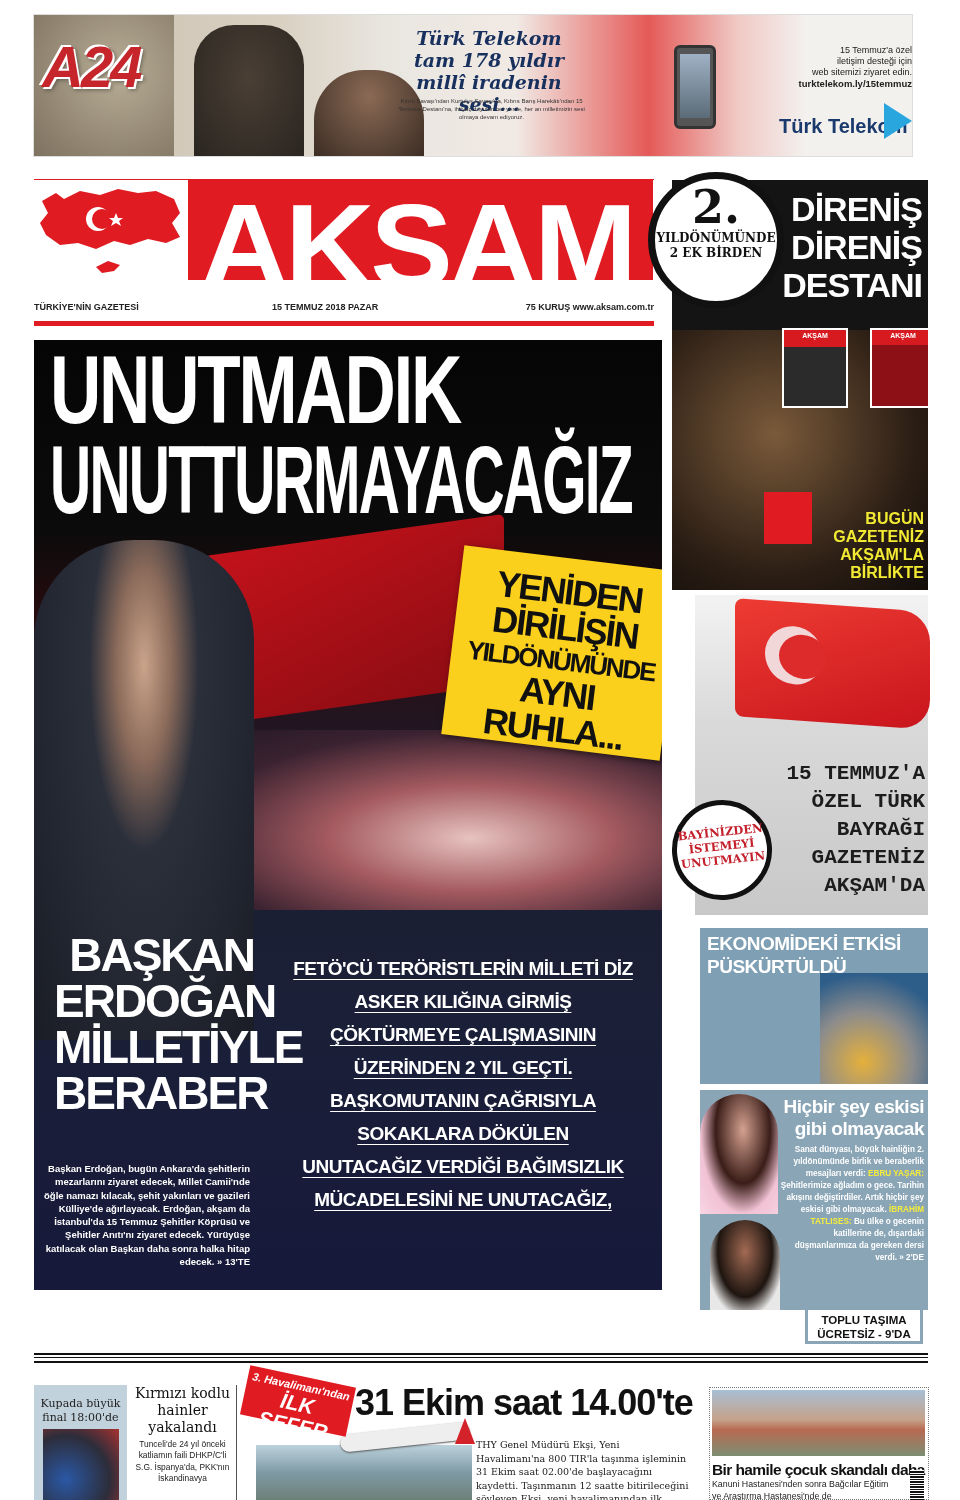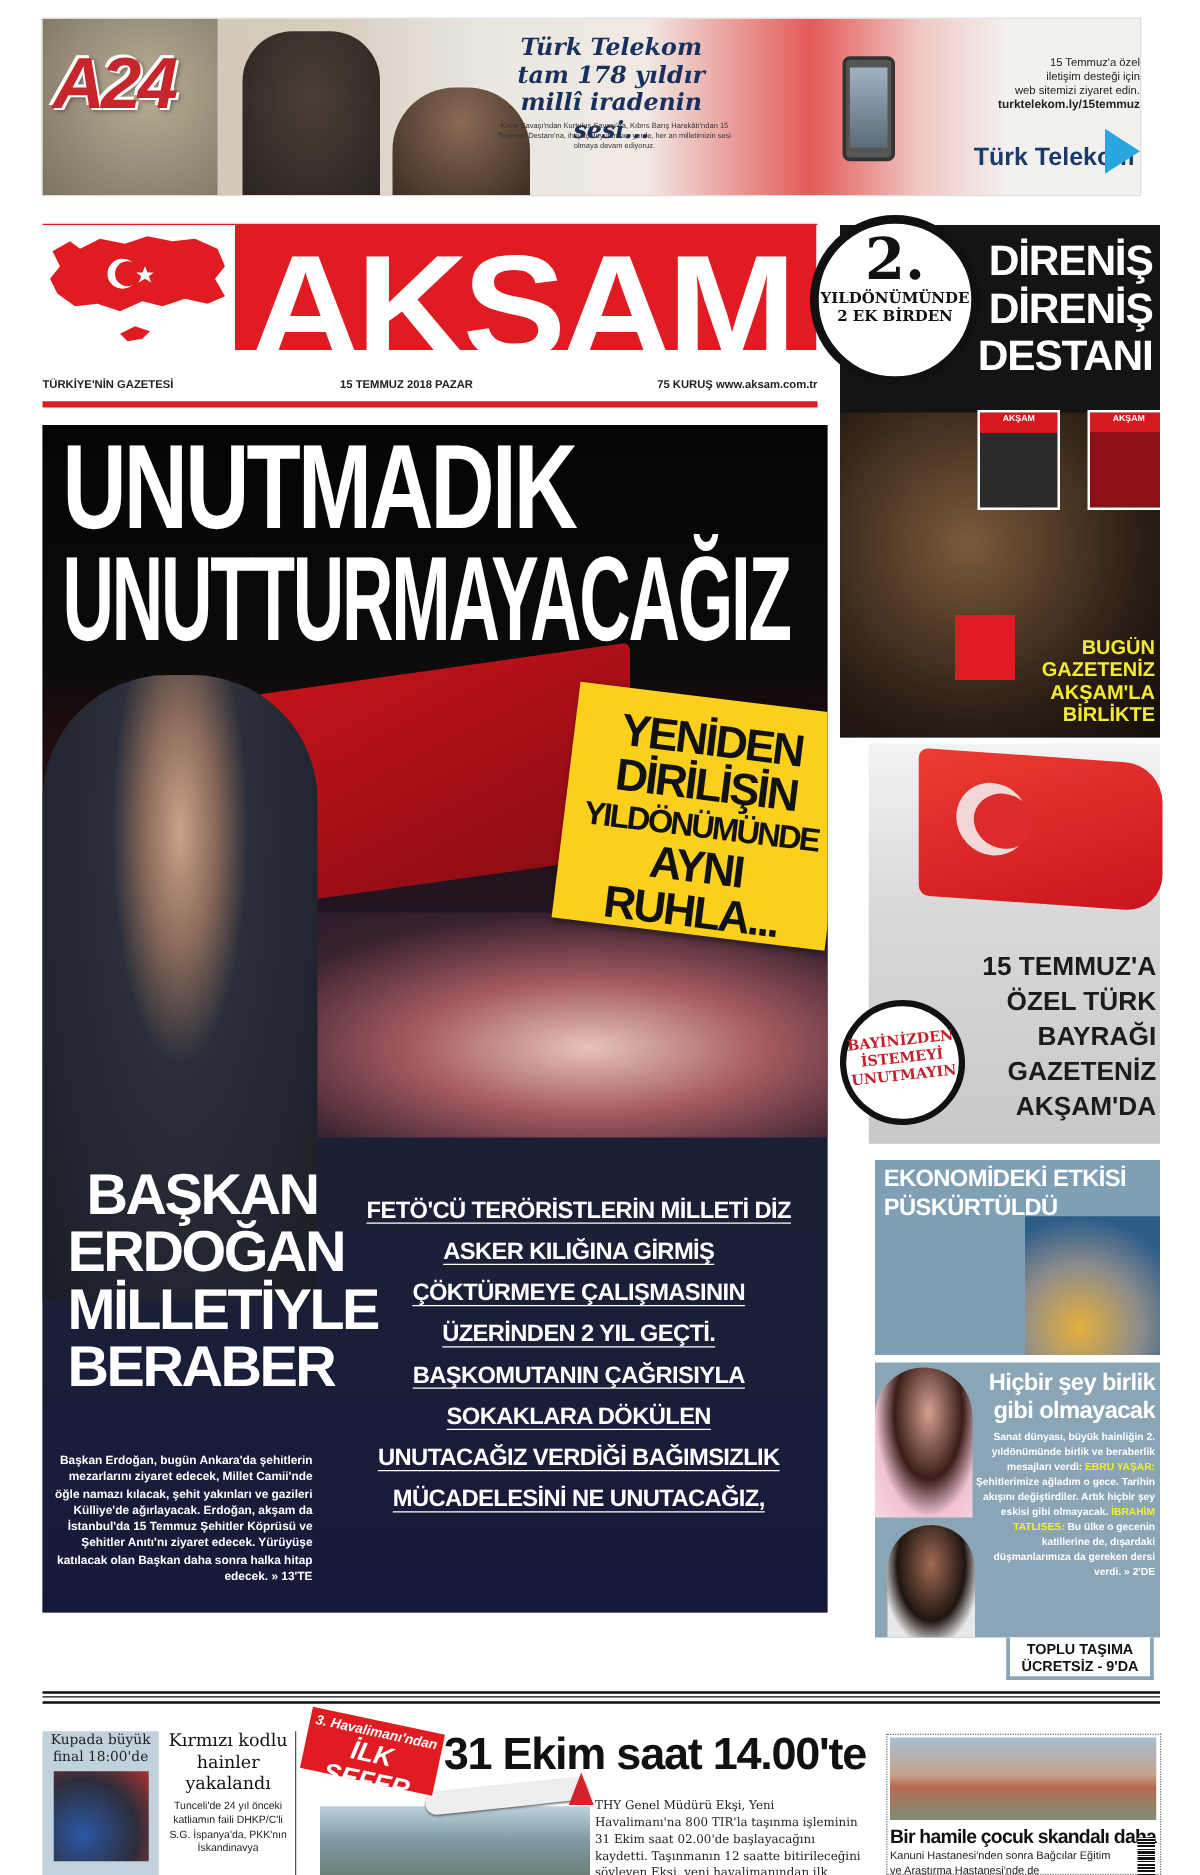--- a/index.html
+++ b/index.html
@@ -56,38 +56,38 @@
 #yellow div.s{font-size:26px;line-height:30px}
 #baskan{left:20px;top:592px;width:200px;color:#fff;font-weight:bold;font-size:46px;line-height:46px;text-align:right;letter-spacing:-2px}
 #baskan-body{left:6px;top:822px;width:210px;color:#fff;font-size:9.5px;line-height:13.3px;font-weight:bold;text-align:right}
 #center-text{left:230px;top:612px;width:398px;text-align:center;color:#fff;font-weight:bold;font-size:19px;line-height:33px;letter-spacing:-.5px}
 #center-text div{text-decoration:underline;text-underline-offset:4px}
 
 #flag-panel{left:695px;top:595px;width:233px;height:320px;background:linear-gradient(180deg,#f3f3f3 0%,#d9d9d9 40%,#c8c8c8 100%)}
 #big-flag{left:735px;top:605px;width:195px;height:118px;background:linear-gradient(160deg,#ee3c33,#c8141c);border-radius:8px 30px 30px 8px;transform:skewY(4deg)}
 #big-flag .moon{position:absolute;left:30px;top:24px;width:58px;height:58px;border-radius:50%;background:#f1d7d7}
 #big-flag .moon i{position:absolute;left:14px;top:8px;width:48px;height:44px;border-radius:50%;background:#dd2a2a}
-#flag-text{left:735px;top:760px;width:190px;text-align:right;font-family:Liberation Sans, sans-serif;font-weight:bold;font-size:21px;line-height:28px;color:#1c1c1c}
+#flag-text{left:735px;top:760px;width:190px;text-align:right;font-family:Liberation Mono, monospace;font-weight:bold;font-size:21px;line-height:28px;color:#1c1c1c}
 #bayi{left:672px;top:800px;width:100px;height:100px;border-radius:50%;background:#fff;border:5px solid #111;text-align:center;font-family:"DejaVu Serif",serif;font-weight:bold;color:#c3202b;font-size:11.5px;line-height:14px;padding-top:20px;transform:rotate(-6deg)}
 #eko{left:700px;top:928px;width:228px;height:156px;background:#7f9fb4;overflow:hidden}
 #eko-t{left:7px;top:4px;color:#fff;font-weight:bold;font-size:19px;line-height:23px;letter-spacing:-.5px}
 #eko-img{left:120px;top:45px;width:108px;height:111px;background:radial-gradient(circle at 40% 80%,#e5b03c 0%,#8c8c8c 45%,#2d5d89 80%)}
 #eko-b{left:7px;top:58px;width:120px;color:#fff;font-size:8.2px;line-height:12.6px;font-weight:bold}
 #hic{left:700px;top:1090px;width:228px;height:220px;background:#8aa5b6;overflow:hidden}
 #hic-p1{left:0;top:4px;width:78px;height:120px;background:radial-gradient(ellipse at 55% 30%,#d4a190 0%,#3a1d18 45%,#f1c2d4 70%,#f8d6e4 100%);border-radius:40px 40px 0 0}
 #hic-p2{left:10px;top:130px;width:70px;height:90px;background:radial-gradient(ellipse at 50% 35%,#a26a53 0%,#1e1510 55%,#e8e8e8 80%);border-radius:35px 35px 0 0}
 #hic-t{left:72px;top:6px;width:152px;text-align:right;color:#fff;font-weight:bold;font-size:19px;line-height:22px;letter-spacing:-.5px}
 #hic-b{left:74px;top:54px;width:150px;text-align:right;color:#fff;font-weight:bold;font-size:8.2px;line-height:12px}
 #hic-b .y{color:#f4ec3a}
 #toplu{left:805px;top:1310px;width:118px;height:34px;background:#fff;text-align:center;font-weight:bold;font-size:11.5px;line-height:14px;color:#111;padding-top:3px;border:3px solid #8aa5b6;border-top:0}
 
 .rule{left:34px;width:894px;height:2px;background:#111}
 
 #kupa{left:34px;top:1385px;width:93px;height:115px;background:#c2d2dc;text-align:center}
-#kupa-t{font-family:"DejaVu Serif",serif;font-size:11px;line-height:14px;padding-top:0;color:#222}
+#kupa-t{font-family:"DejaVu Serif",serif;font-size:11px;line-height:14px;padding-top:12px;color:#222}
 #kupa-img{margin:4px auto 0;width:76px;height:72px;background:radial-gradient(circle at 30% 70%,#2a58a5,#2d2d3a 60%,#a83231)}
 #kirmizi{left:130px;top:1385px;width:105px;text-align:center}
 #kirmizi-t{font-family:"DejaVu Serif",serif;font-size:14px;line-height:17px;color:#111}
 #kirmizi-b{font-size:8.4px;line-height:11.3px;color:#222;margin-top:3px}
 #vline{left:236px;top:1385px;width:1px;height:115px;background:#555}
 #ilk{left:244px;top:1376px;width:108px;height:50px;background:#e01b22;transform:rotate(12deg);color:#fff;font-weight:bold;font-style:italic;text-align:center;font-size:11px;line-height:14px;padding-top:3px}
 #ilk b{display:block;font-size:21px;line-height:22px}
 #ekim{left:355px;top:1383px;color:#111;font-weight:bold;font-size:36px;line-height:40px;letter-spacing:-1px}
 #plane-img{left:256px;top:1445px;width:216px;height:55px;background:linear-gradient(180deg,#bcd2dc,#7f9aa5 50%,#6c8077)}
 #plane{left:340px;top:1428px;width:130px;height:18px;background:#eee;border-radius:9px;transform:rotate(-6deg);box-shadow:0 1px 2px #555}
@@ -229,21 +229,21 @@
   <div id="eko-t" class="abs">
     <div>EKONOMİDEKİ ETKİSİ</div>
     <div>PÜSKÜRTÜLDÜ</div>
   </div>
 </div>
 
 <div id="hic" class="abs">
   <div id="hic-p1" class="abs"></div>
   <div id="hic-p2" class="abs"></div>
   <div id="hic-t" class="abs">
-    <div>Hiçbir şey birlik</div>
+    <div>Hiçbir şey eskisi</div>
     <div>gibi olmayacak</div>
   </div>
   <div id="hic-b" class="abs">
     <span>Sanat dünyası, büyük hainliğin 2. yıldönümünde birlik ve beraberlik mesajları verdi:</span>
     <span class="y">EBRU YAŞAR:</span><span> Şehitlerimize ağladım o gece. Tarihin akışını değiştirdiler. Artık hiçbir şey eskisi gibi olmayacak.</span>
     <span class="y">İBRAHİM TATLISES:</span><span> Bu ülke o gecenin katillerine de, dışardaki düşmanlarımıza da gereken dersi verdi. » 2'DE</span>
   </div>
 </div>
 <div id="toplu" class="abs">
   <div>TOPLU TAŞIMA</div>

